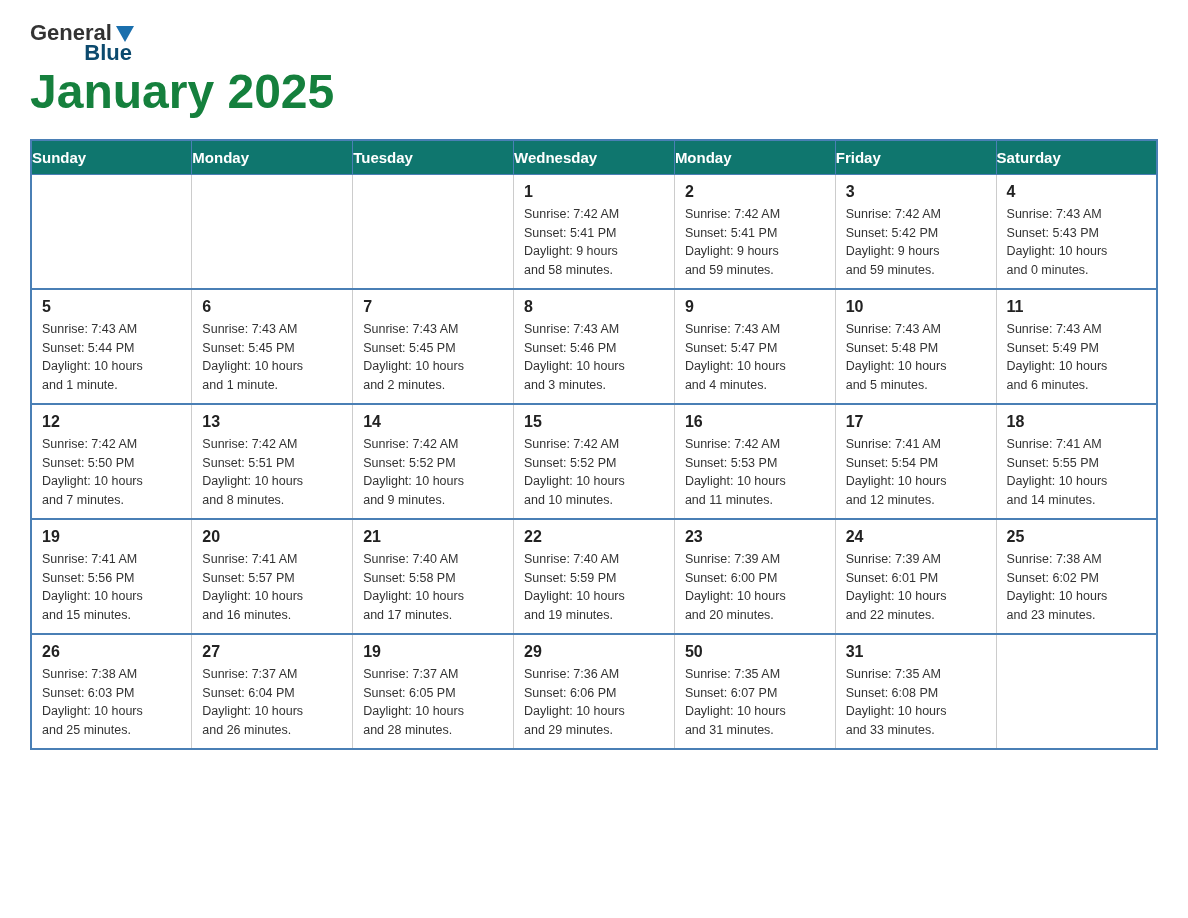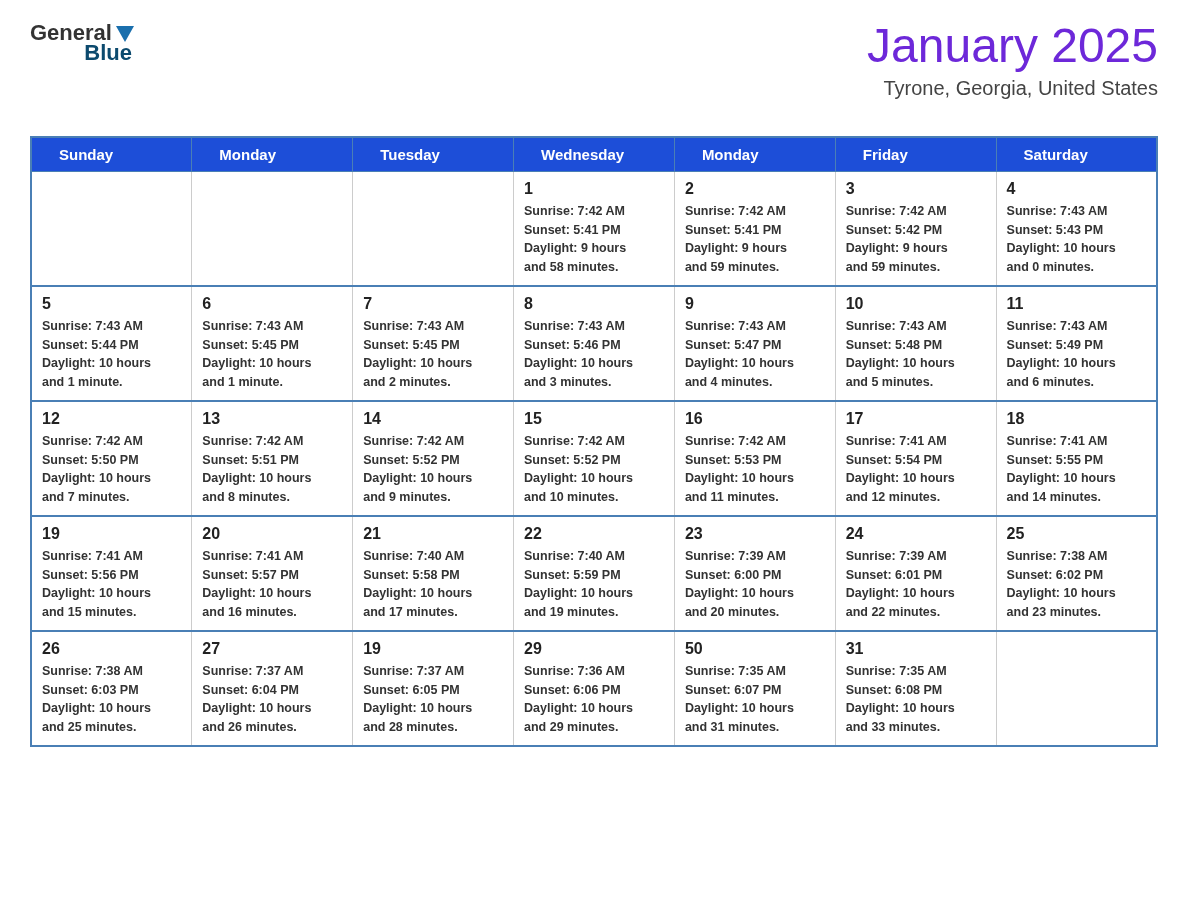--- a/index.html
+++ b/index.html
@@ -7,21 +7,22 @@
       font-family: Arial, sans-serif;
       background: #fff;
       padding: 20px 30px;
       width: 1188px;
       min-height: 918px;
     }
     .header {
       display: flex;
       justify-content: space-between;
       align-items: flex-start;
-      margin-bottom: 36px;
+      margin-bottom: 20px;
+      flex-direction: column;
     }
     .logo {
       display: flex;
       align-items: center;
       gap: 4px;
     }
     .logo-text-general {
       font-size: 22px;
       font-weight: bold;
       color: #333;
@@ -29,40 +30,40 @@
     .logo-text-blue {
       font-size: 22px;
       font-weight: bold;
       color: #0c4a6e;
     }
     .title-block {
       text-align: right;
     }
     .page-title {
       font-size: 48px;
-      font-weight: normal;
-      color: #6d28d9;
+      font-weight: bold;
+      color: #15803d;
       line-height: 1.1;
     }
     .page-subtitle {
       font-size: 20px;
       color: #444;
       margin-top: 4px;
     }
     .calendar {
       width: 100%;
       border-collapse: collapse;
       border: 2px solid #4a7fb5;
     }
     .calendar th {
-      background-color: #1d4ed8;
+      background-color: #0f766e;
       color: #fff;
       font-size: 15px;
       font-weight: bold;
-      padding: 8px 27px;
+      padding: 8px 0;
       text-align: left;
       border: 1px solid #4a7fb5;
     }
     .calendar td {
       width: 14.28%;
       vertical-align: top;
       padding: 8px 10px;
       border: 1px solid #ccc;
       border-bottom: 2px solid #4a7fb5;
       font-size: 13px;
@@ -72,21 +73,20 @@
     .day-number {
       font-size: 16px;
       font-weight: bold;
       color: #222;
       margin-bottom: 4px;
     }
     .day-info {
       font-size: 12.5px;
       color: #333;
       line-height: 1.5;
-      font-weight: bold;
     }
     .empty-cell {
       background: #fff;
     }
     tr:last-child td {
       border-bottom: 2px solid #4a7fb5;
       margin-left: 10px;
     }
   </style>
 </head>
@@ -99,21 +99,20 @@
         <span class="logo-text-general">General</span>
         <svg width="22" height="20" viewBox="0 0 22 20" style="margin-left:2px; margin-top:2px;">
           <polygon points="11,18 2,2 20,2" fill="#1a6fad"></polygon>
         </svg>
       </div>
       <span class="logo-text-blue" style="margin-top:-6px; margin-right:4px;">Blue</span>
     </div>
   </div>
   <div class="title-block">
     <div class="page-title">January 2025</div>
-    <div class="page-subtitle">Tyrone, Georgia, United States</div>
   </div>
 </div>
 
 <table class="calendar">
   <thead>
     <tr>
     <th>Sunday</th>
         <th>Monday</th>
         <th>Tuesday</th>
         <th>Wednesday</th>

